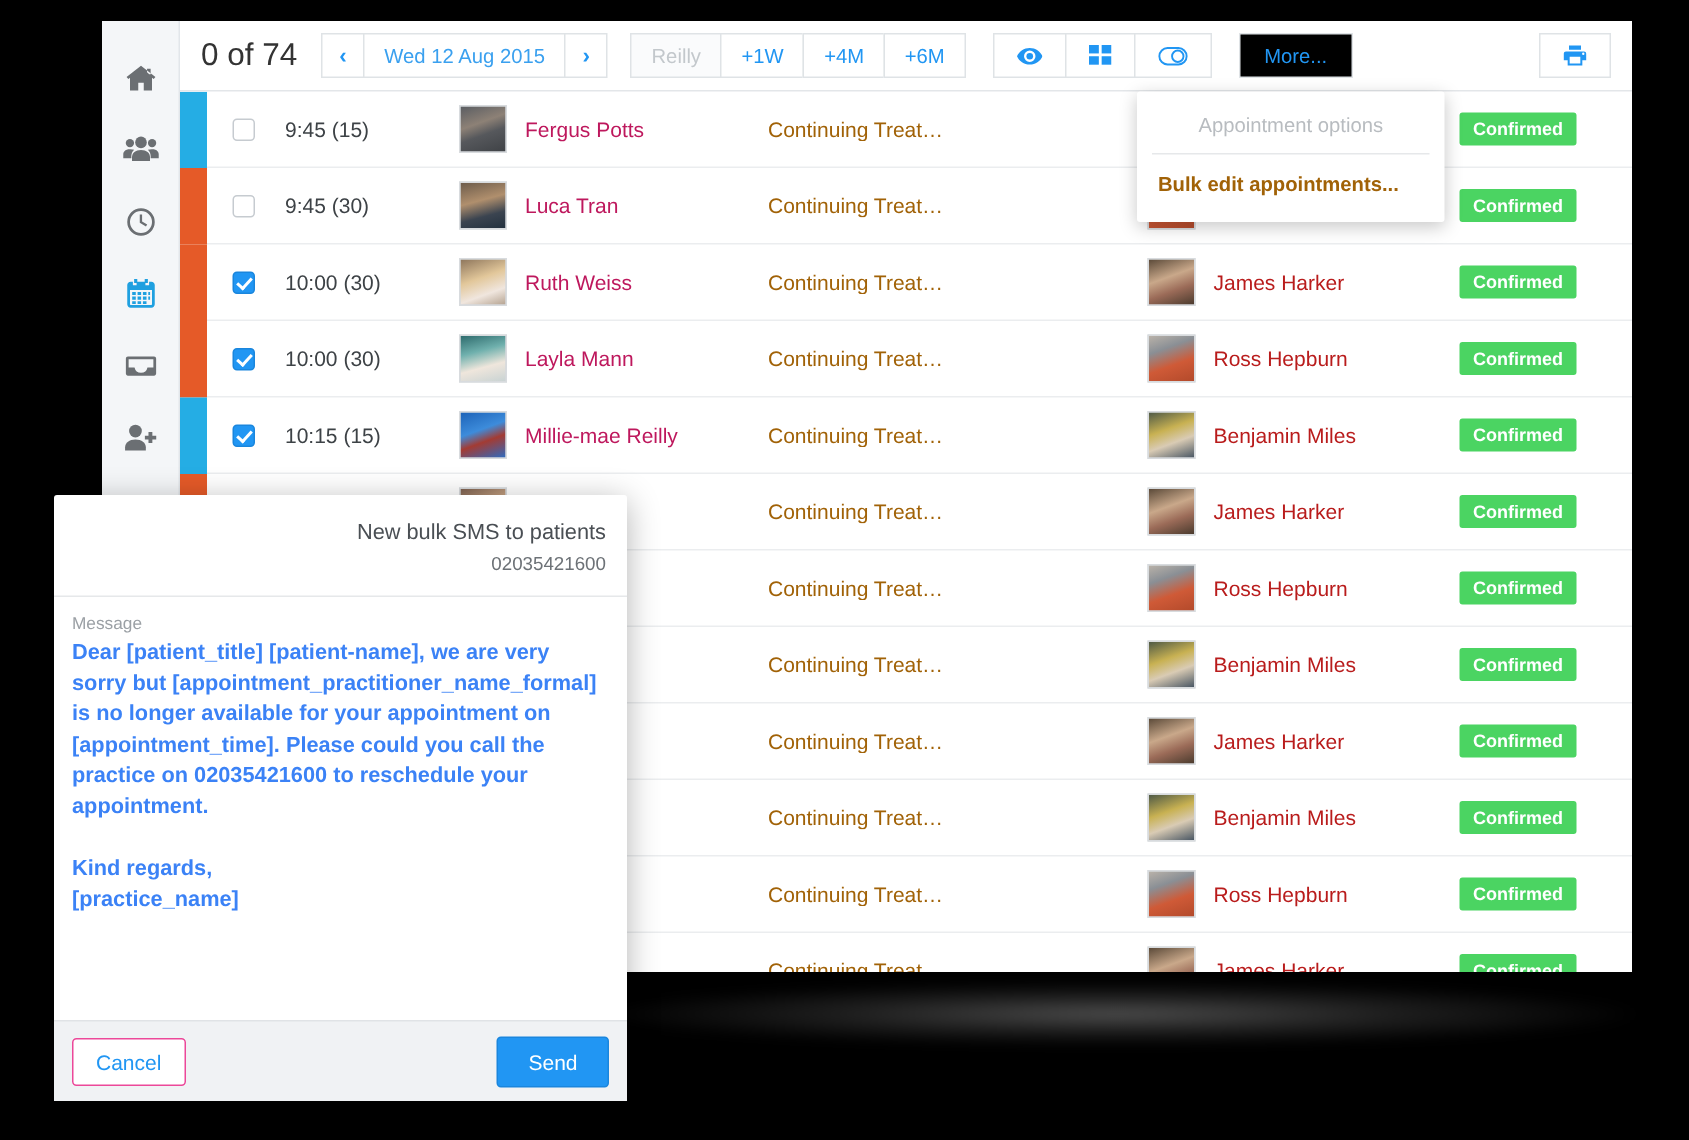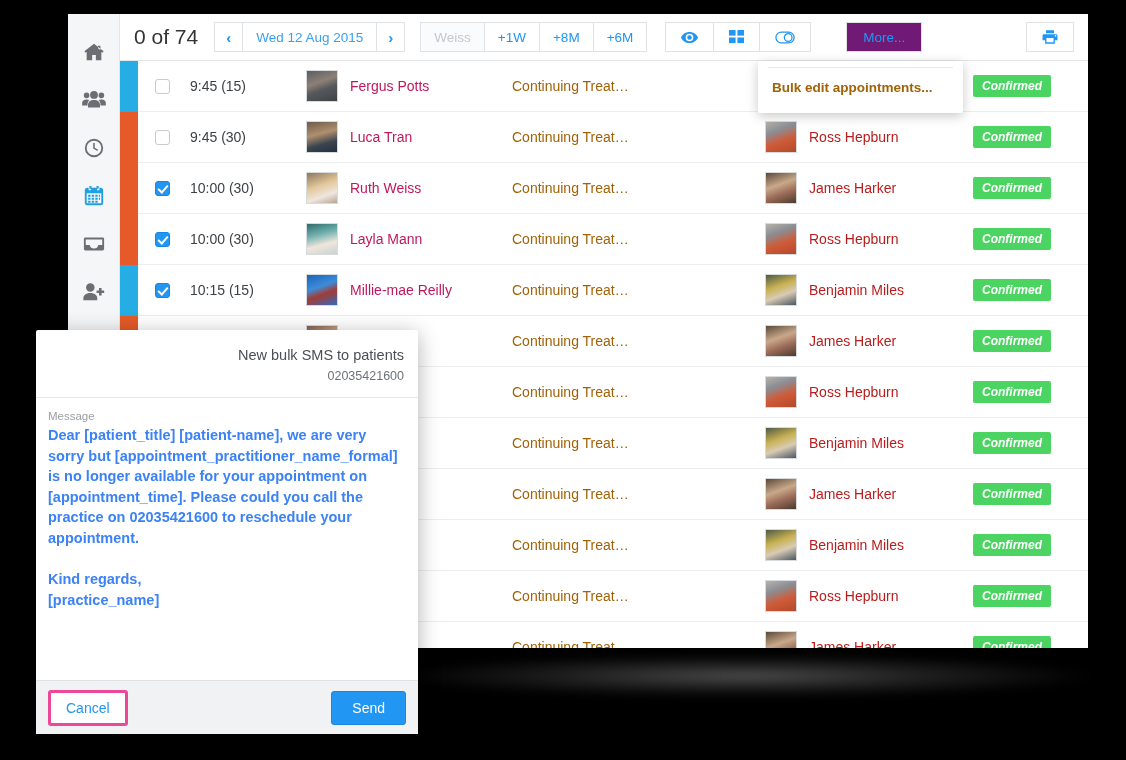--- a/index.html
+++ b/index.html
@@ -81,22 +81,22 @@
     cursor: pointer;
     margin-left: -1px;
     white-space: nowrap;
   }
   .btn:first-child { margin-left: 0; }
   .btn.arrow { padding: 0 11px; font-size: 15px; font-weight: bold; }
   .btn.date { color: #3aa0ef; min-width: 135px; text-align: center; }
   .btn.disabled { color: #c3c8cc; background: #fafbfc; cursor: default; }
   .btn.icon-btn { padding: 0 15px; }
   .btn.more {
-    background: #701a75;
-    margin-left: 17px;
+    background: #000000;
+    margin-left: 0;
     padding: 0 16px;
     border-color: #dfe3e6;
   }
   .gap-sm { width: 15px; flex: 0 0 15px; }
   .gap-lg { width: 18px; flex: 0 0 18px; }
   .spacer { flex: 1 1 auto; }
   .btn svg { display: block; }
 
   
   .dropdown {
@@ -186,21 +186,21 @@
     padding-left: 6px;
     white-space: nowrap; overflow: hidden;
   }
   .cell-prac {
     width: 208px; flex: 0 0 208px;
     display: flex; align-items: center;
   }
   .cell-prac .pr-name { font-size: 14px; color: #b91c1c; white-space: nowrap; }
   .cell-status {
     width: 115px; flex: 0 0 115px;
-    display: flex;  font-style: italic;
+    display: flex; 
   }
   .badge {
     background: #4bd462;
     color: #fff;
     font-size: 12px;
     font-weight: bold;
     padding: 5px 9px 5px 9px;
     border-radius: 2px;
     line-height: 1;
     white-space: nowrap;
@@ -250,21 +250,21 @@
     flex: 0 0 54px;
     background: #f0f2f4;
     border-top: 1px solid #e0e3e6;
     display: flex;
     align-items: center;
     justify-content: space-between;
     padding: 0 12px;
   }
   .btn-cancel {
     background: #fff;
-    border: 3px solid #ec4899;
+    border: 1px solid #ec4899;
     color: #2196f3;
     font-size: 14px;
     padding: 7px 15px;
     border-radius: 3px;
     cursor: pointer;
     font-family: "Liberation Sans", sans-serif;
   }
   .btn-send {
     background: #2196f3;
     border: 1px solid #1a86dd;
@@ -345,23 +345,23 @@
 
       <div class="btn-group">
         <button class="btn arrow">‹</button>
         <button class="btn date">Wed 12 Aug 2015</button>
         <button class="btn arrow">›</button>
       </div>
 
       <div class="gap-sm"></div>
 
       <div class="btn-group">
-        <button class="btn disabled">Weiss</button>
+        <button class="btn disabled">Reilly</button>
         <button class="btn">+1W</button>
-        <button class="btn">+8M</button>
+        <button class="btn">+4M</button>
         <button class="btn">+6M</button>
       </div>
 
       <div class="gap-lg"></div>
 
       <div class="btn-group">
         <button class="btn icon-btn">
           <span>
             <svg width="17" height="13" viewBox="0 0 20 13">
                 <path fill="#2196f3" d="M10 0C5.5 0 1.7 2.6 0 6.5 1.7 10.4 5.5 13 10 13s8.3-2.6 10-6.5C18.3 2.6 14.5 0 10 0zm0 11a4.5 4.5 0 1 1 0-9 4.5 4.5 0 0 1 0 9z"></path>
@@ -398,20 +398,21 @@
       <button class="btn icon-btn">
         <span>
           <svg width="16" height="16" viewBox="0 0 18 18">
               <path fill="#2196f3" d="M13.5 1.5h-9v3.2h9zM15.8 6H2.2C1.3 6 .6 6.7.6 7.6v5h2.9v3.9h11v-3.9h2.9v-5c0-.9-.7-1.6-1.6-1.6zm-2.8 9h-8V10h8zm2.2-6.4a.9.9 0 1 1 0-1.8.9.9 0 0 1 0 1.8z"></path>
             </svg>
         </span>
       </button>
     </div>
 
     <div class="dropdown">
+      <div class="dd-head">Appointment options</div>
       <div class="dd-sep"></div>
       <div class="dd-item">Bulk edit appointments...</div>
     </div>
 
     <div class="table-wrap" id="table-body">
         <div class="row">
           <div class="strip" style="background: rgb(37, 173, 228);"></div>
           <div class="cell-check">
             <span class="cb"></span>
           </div>

